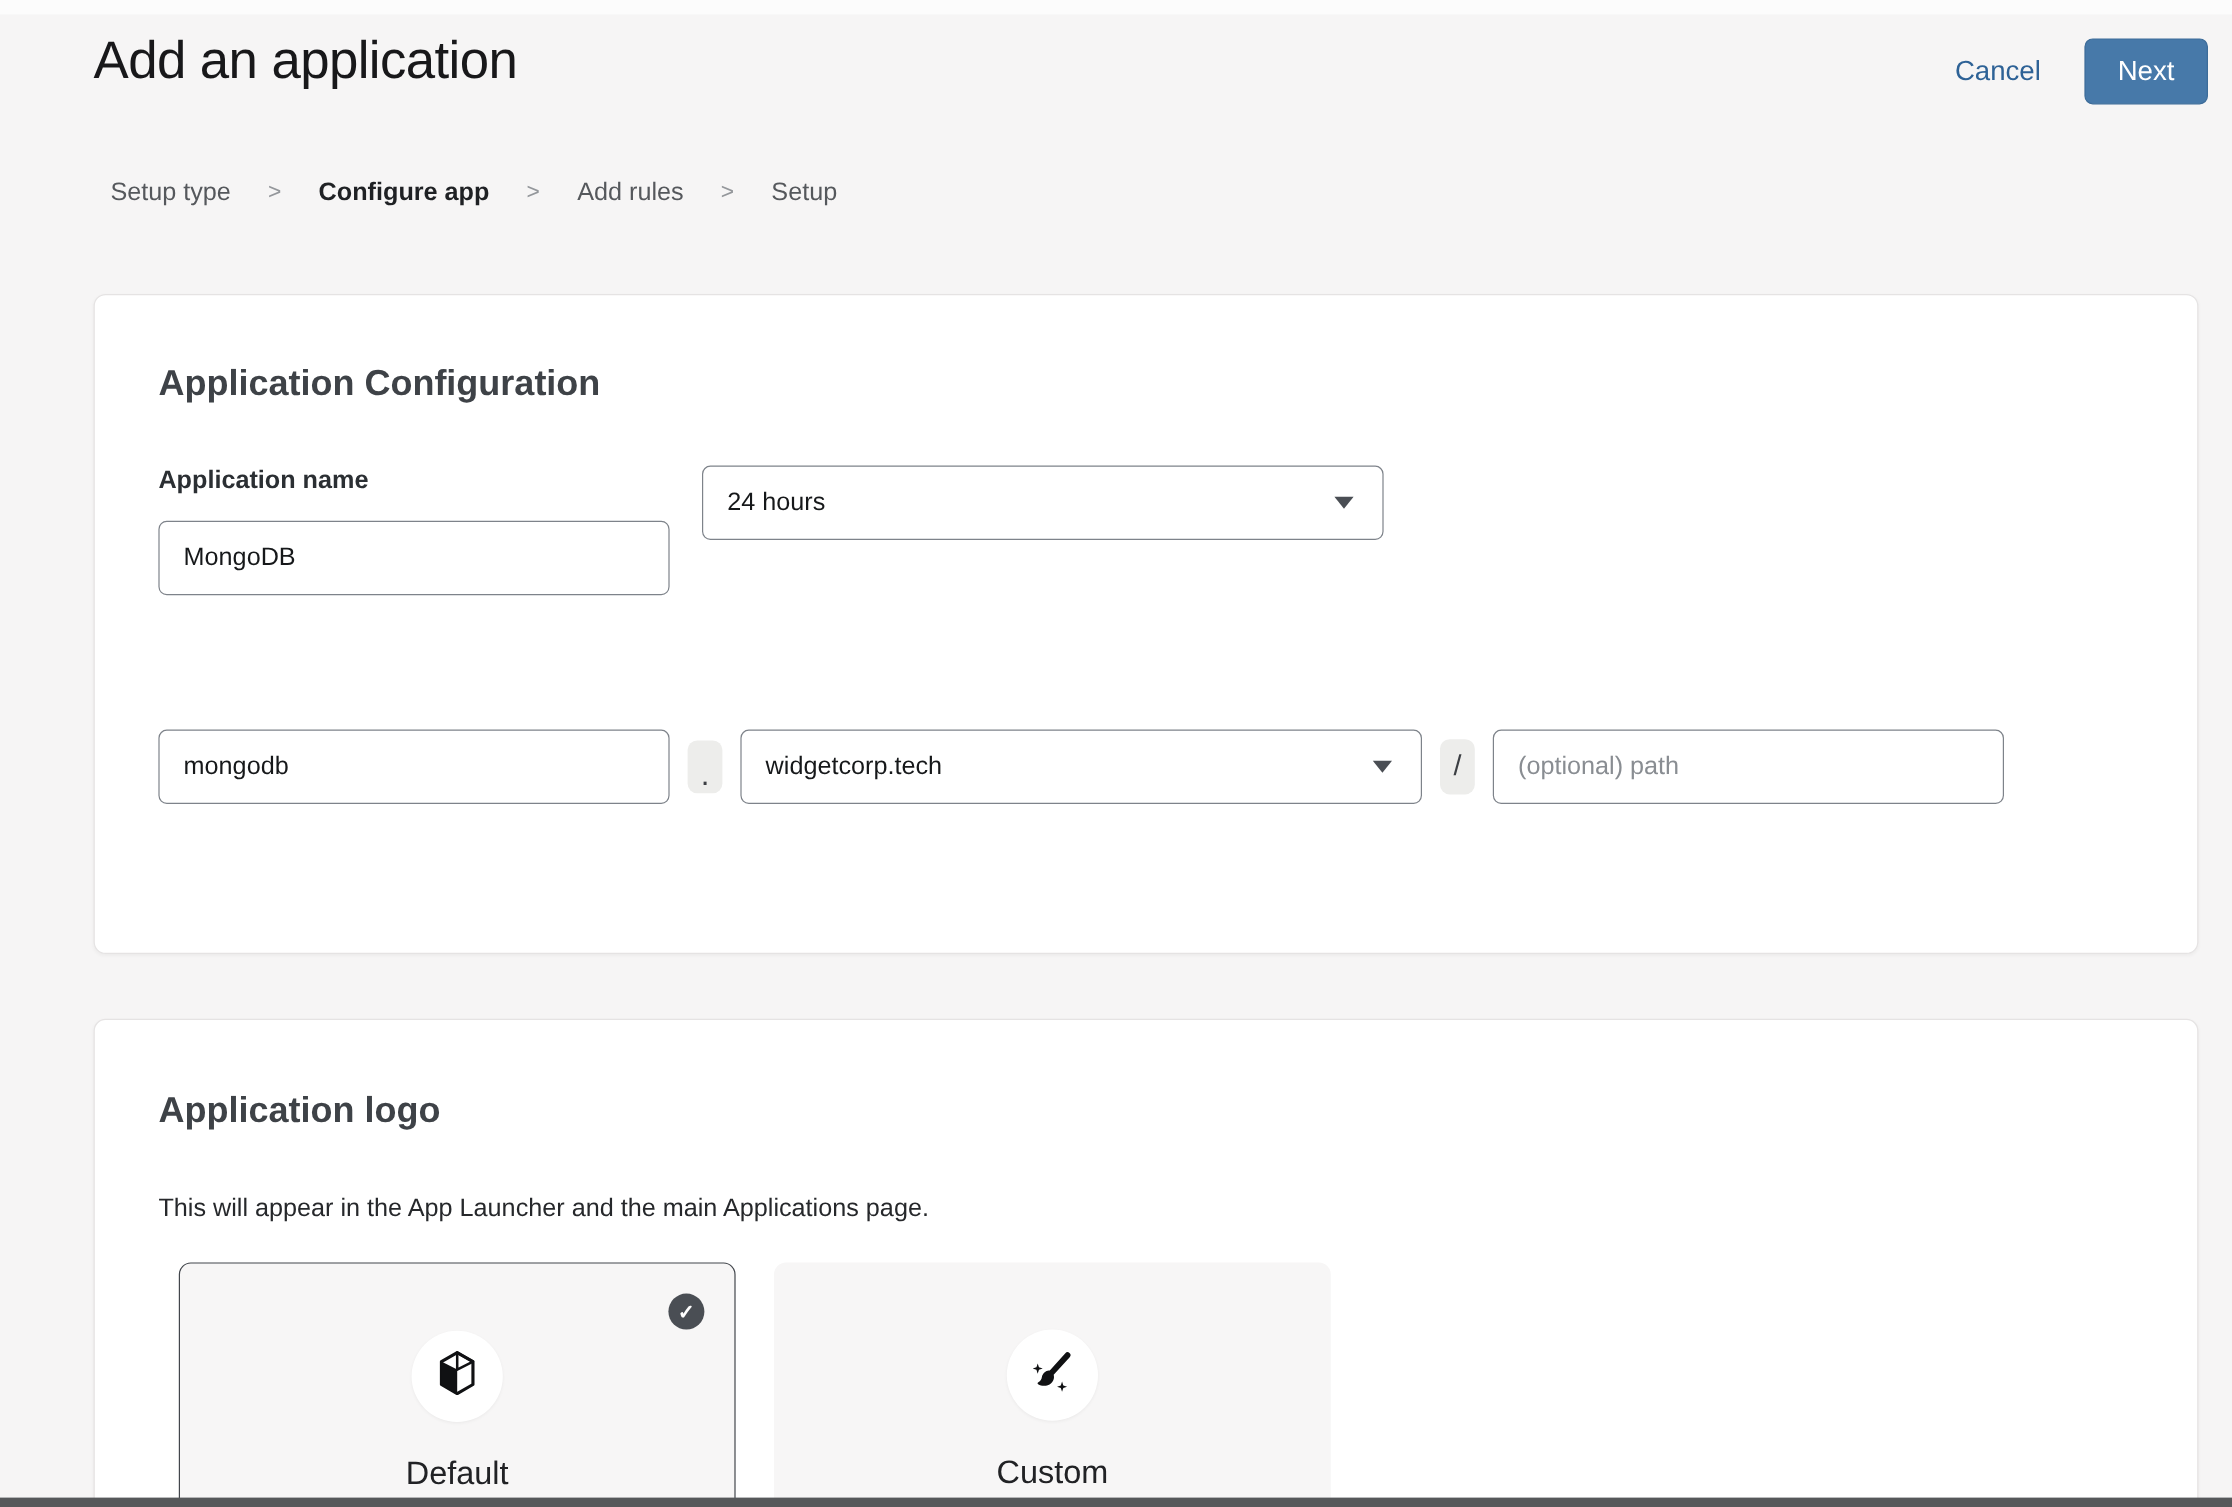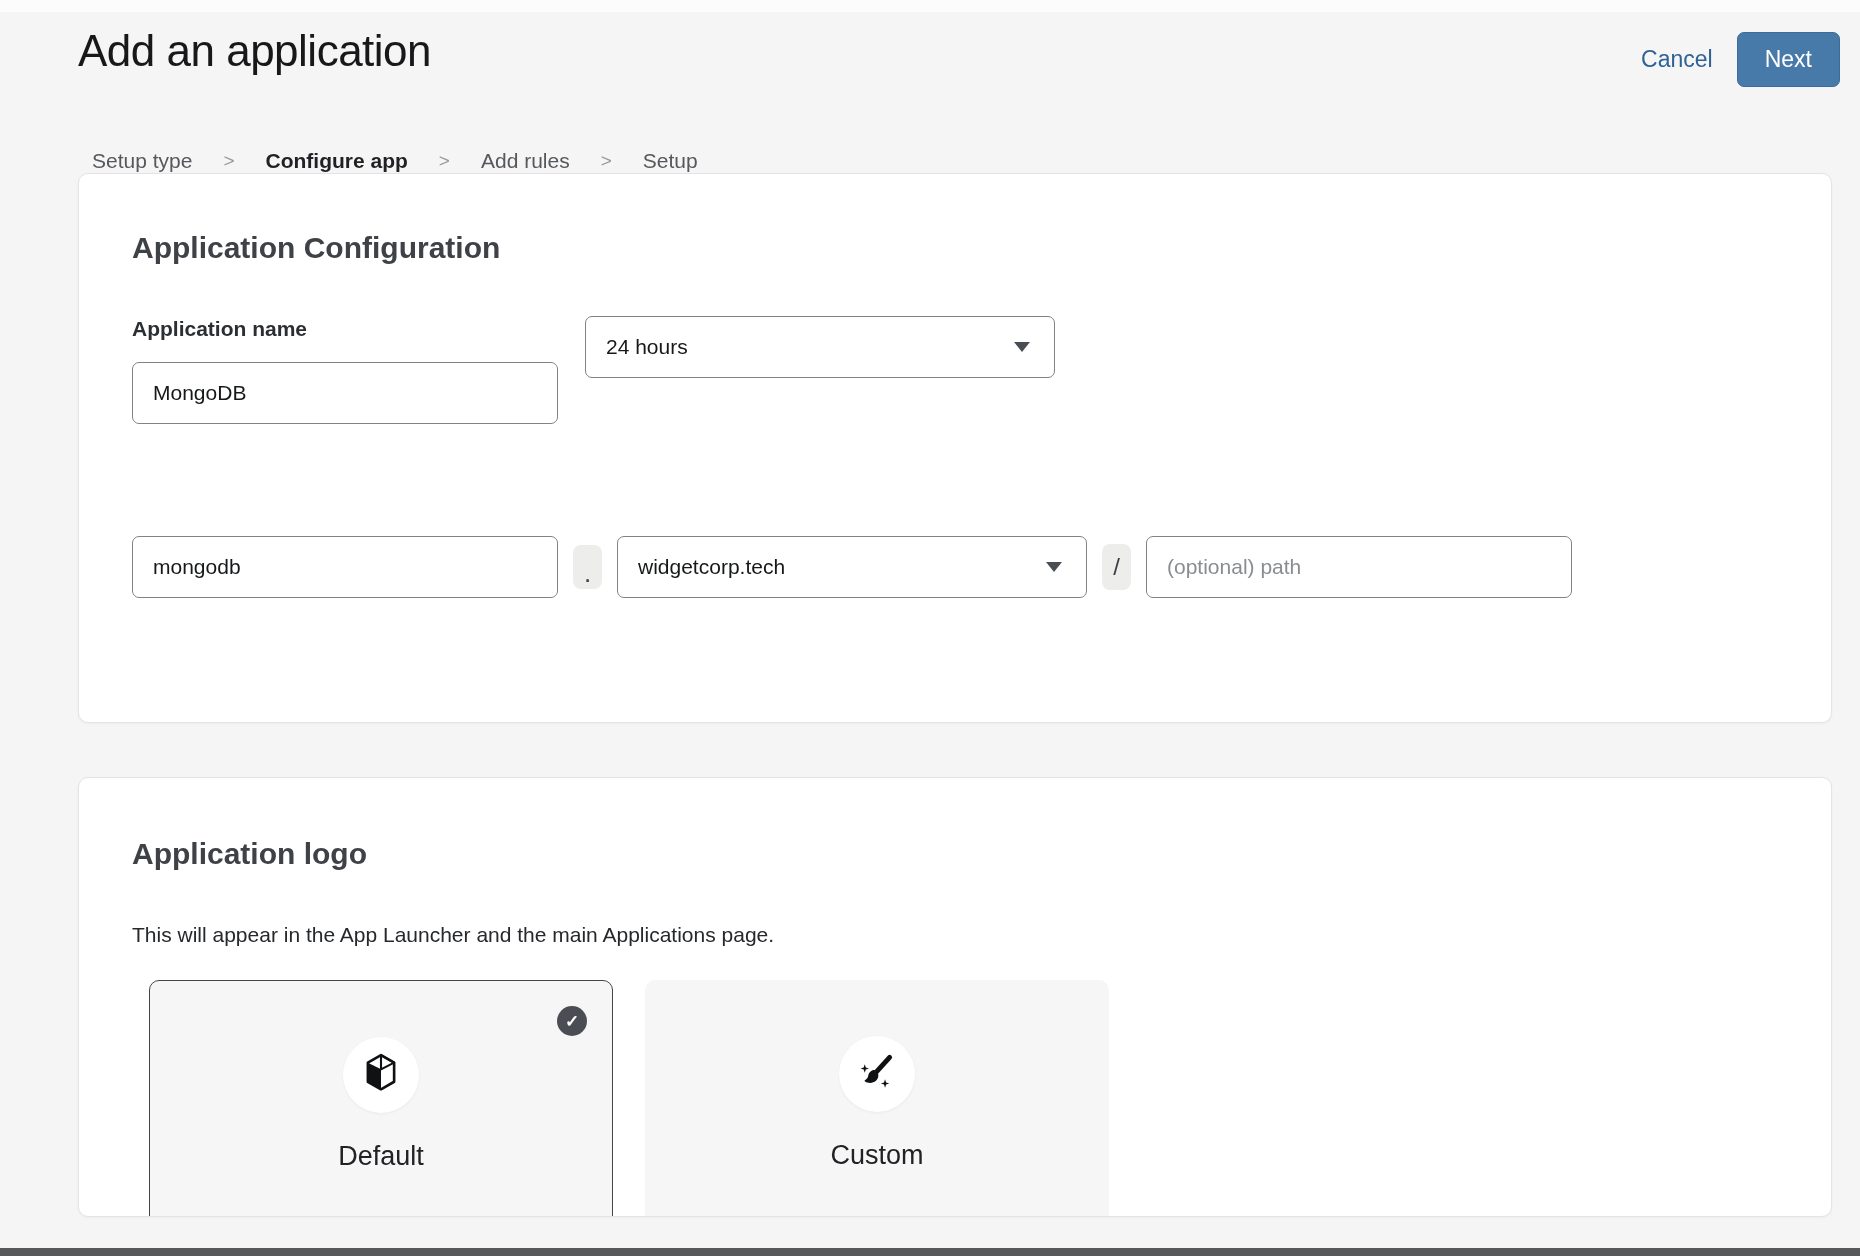--- a/index.html
+++ b/index.html
@@ -9,55 +9,55 @@
     background:#f6f5f5;
     overflow:hidden;
     position:relative;
     color:#1a1a1c;
   }
   .top-strip { height:12px; background:#fcfcfc; }
 
   
   .header { display:flex; justify-content:space-between; align-items:flex-start; padding:14px 20px 0 78px; }
   .page-title { font-size:44px; font-weight:400; letter-spacing:-0.5px; color:#18181a; }
-  .header-actions { display:flex; align-items:center; gap:24px; margin-top:6px; }
+  .header-actions { display:flex; align-items:center; gap:36px; margin-top:6px; }
   .cancel-link { font-size:23px; color:#2e6296; cursor:pointer; text-decoration:none; }
   .next-btn {
     background:#4779a9; color:#ffffff; border:1px solid #3d6c99;
     font-size:23px; font-family:inherit; border-radius:7px;
     padding:13px 27px; cursor:pointer;
   }
 
   
   .breadcrumb { display:flex; align-items:center; gap:31px; margin:62px 0 0 92px; font-size:21px; color:#55585c; }
   .crumb-sep { color:#94979b; font-size:19px; }
   .crumb.active { color:#1f2124; font-weight:700; }
 
   
   .card {
     background:#ffffff; border:1px solid #e5e3e3; border-radius:10px;
     width:1754px; margin-left:78px;
     box-shadow:0 1px 3px rgba(0,0,0,0.04);
   }
-  .card-config { height:550px; padding:56px 40px 0 53px; overflow:hidden; }
+  .card-config { margin-top:72px; height:550px; padding:56px 40px 0 53px; overflow:hidden; }
   .card-logo   { margin-top:54px; height:440px; padding:58px 40px 0 53px; overflow:hidden; }
   .card-heading { font-size:30px; font-weight:700; color:#3e4247; line-height:36px; }
 
   .field-row { display:flex; margin-top:50px; }
   .field-group + .field-group { margin-left:27px; }
   .field-label { font-size:21px; font-weight:700; color:#2b2f33; line-height:26px; margin-bottom:20px; }
 
   .text-input {
     height:62px; border:1px solid #7e838a; border-radius:7px; background:#fff;
     font-family:inherit; font-size:21px; color:#16181a; padding:0 20px; outline:none; width:426px;
   }
   .text-input::placeholder { color:#898d92; }
 
   .select-box {
-    height:62px; width:470px; border:1px solid #7e838a; border-radius:7px; background:#fff;
+    height:62px; width:568px; border:1px solid #7e838a; border-radius:7px; background:#fff;
     display:flex; align-items:center; justify-content:space-between;
     padding:0 24px 0 20px; font-size:21px; color:#16181a; cursor:pointer;
   }
   .caret-down { width:0; height:0; border-left:8px solid transparent; border-right:8px solid transparent; border-top:10px solid #4a4e54; }
 
   .domain-section { margin-top:112px; }
   .domain-row { display:flex; align-items:center; }
   .sep-box {
     background:#ededeb; border-radius:8px; width:29px; color:#3c3f43;
     display:flex; justify-content:center; margin:0 15px; font-size:24px;

